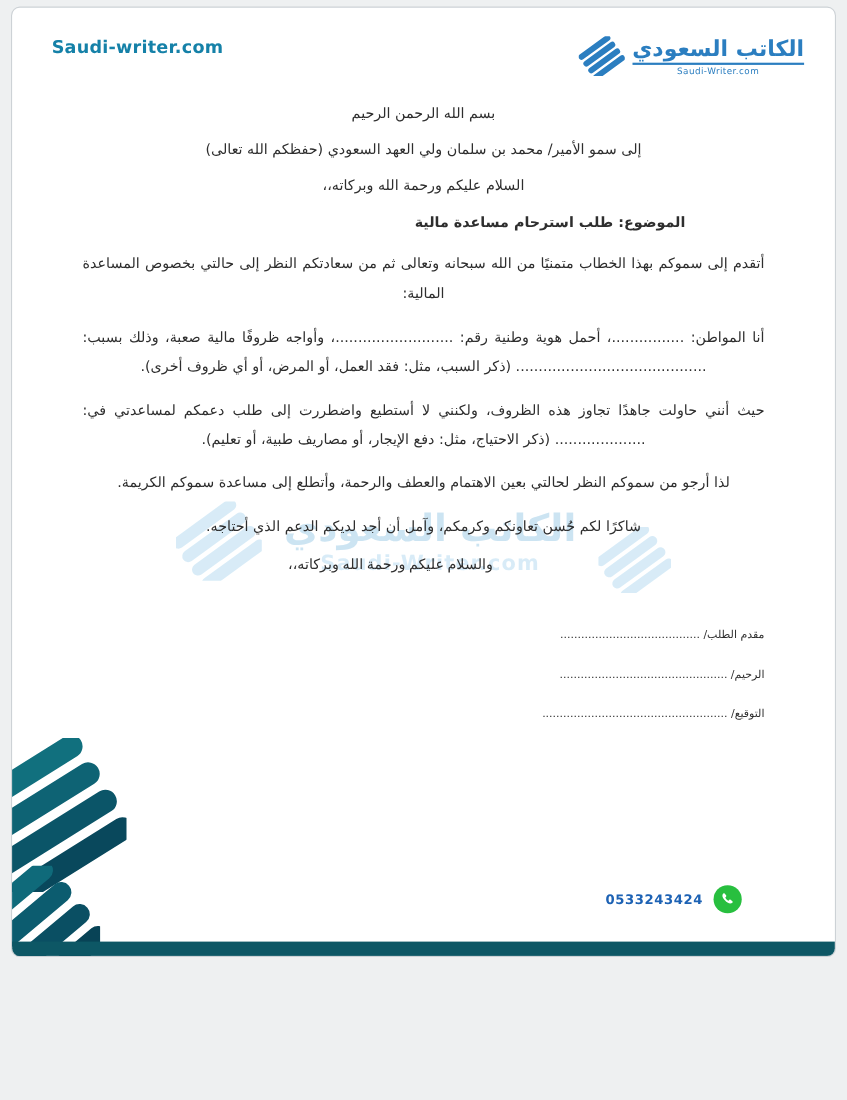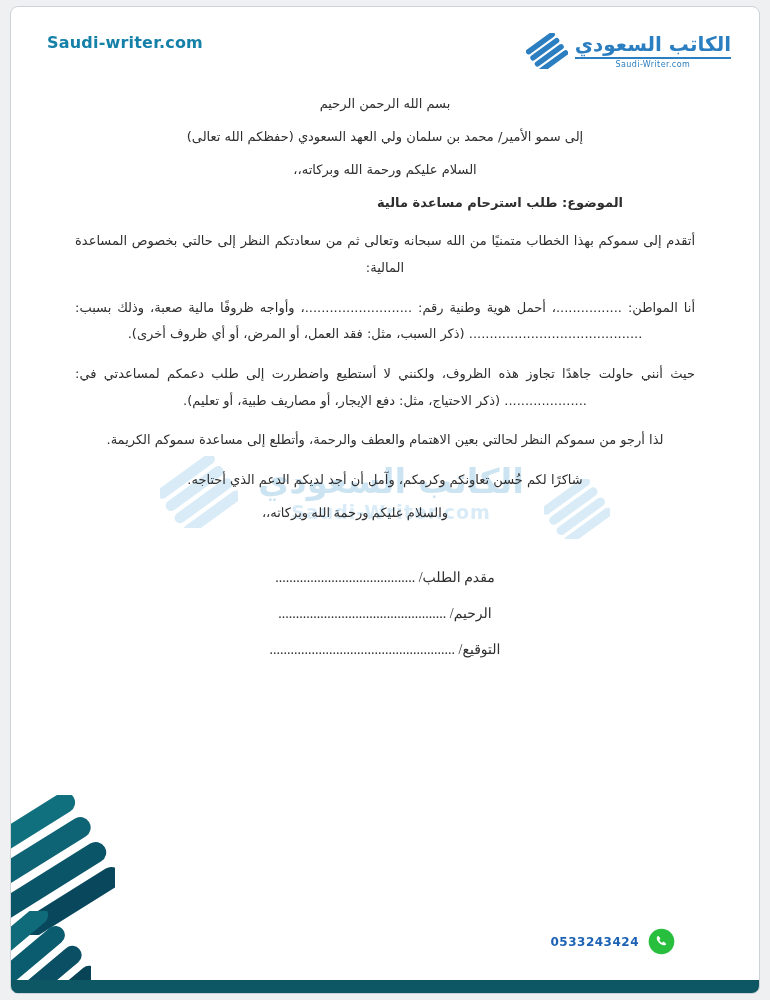--- a/index.html
+++ b/index.html
@@ -4,21 +4,21 @@
 <style>
   * { margin:0; padding:0; box-sizing:border-box; }
   html,body { width:770px; height:1000px; }
   body {
     background:#eef0f1;
     font-family:"DejaVu Sans","Liberation Sans",sans-serif;
     position:relative;
   }
   .page {
     position:absolute; left:10px; top:6px;
-    width:750px; height:988px;
+    width:750px; height:864px;
     background:#ffffff;
     border:1px solid #cdd2d6;
     border-radius:8px;
     overflow:hidden;
   }
   
   .header {
     position:relative; z-index:2;
     display:flex; justify-content:space-between; align-items:flex-start;
     padding:26px 28px 0 36px;
@@ -44,21 +44,21 @@
   .line { line-height:1.7; margin-bottom:11px; }
   .c { text-align:center; }
   .subj { text-align:right; padding-right:72px; font-weight:bold; margin-bottom:14px; }
   .just {
     text-align:justify; text-align-last:center;
     line-height:2.05; margin-bottom:13px;
   }
   .thanks { text-align:center; line-height:2.0; margin-bottom:7px; }
   .closing { text-align:center; line-height:2.0; margin-bottom:0; padding-right:60px;font-family:Liberation Serif, serif; }
   
-  .signature { position:relative; z-index:1; margin-top:34px; text-align:center; color:#2e2e2e; font-size:14px;font-family:Liberation Serif, serif; }
+  .signature { position:relative; z-index:1; margin-top:34px; color:#2e2e2e; font-size:10px; }
   .signature .sig-line { line-height:36px; }
   
   .watermark {
     position:absolute; left:0; right:0; top:438px; z-index:0;
     display:flex; justify-content:center; align-items:center; gap:20px;
     opacity:.45; pointer-events:none;
   }
   .wm-text { text-align:center; }
   .wm-ar { color:#8fc4e4; font-size:34px; font-weight:bold; line-height:1.2; }
   .wm-en { color:#a9d5ee; font-size:19px; font-weight:bold; letter-spacing:1px; }

